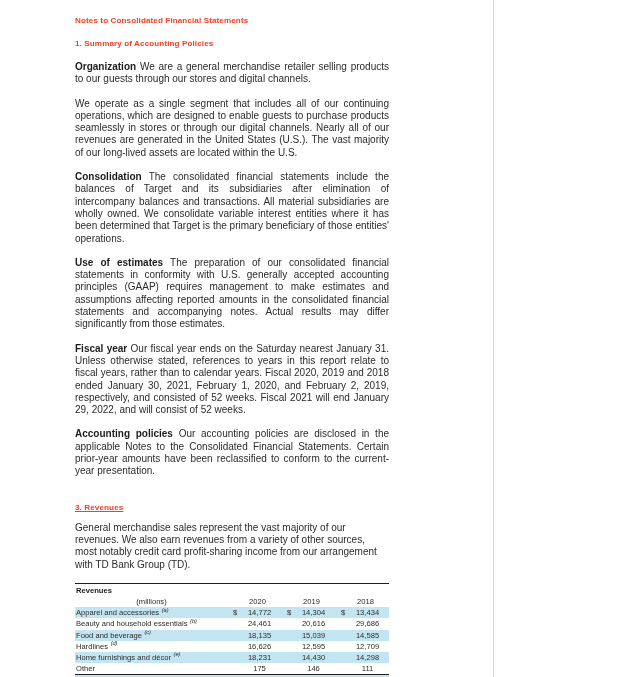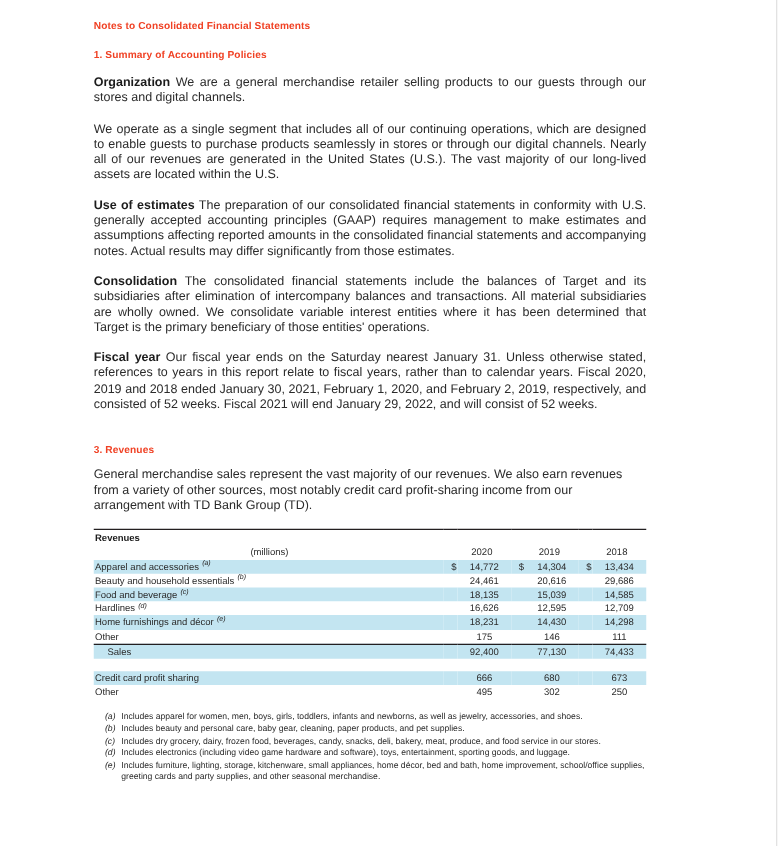--- a/index.html
+++ b/index.html
@@ -8,37 +8,37 @@
     background: #ffffff;
   }
   body {
     width: 622px; height: 677px;
     font-family: "Liberation Sans", sans-serif;
     color: #231f20;
     overflow: hidden;
   }
   .page {
     position: relative;
-    width: 622px; height: 677px;
+    width: 494px; height: 677px;
     background: #fff;
     border-right: 1px solid #d9d9d9;
   }
   .content {
     padding: 16px 104px 0 75px;
   }
   h1.note-title, h2.section-title {
     color: #f04124;
     font-size: 8.1px;
     font-weight: bold;
     margin: 0;
     letter-spacing: 0.1px;
   }
   h1.note-title { margin-bottom: 14px; }
   h2.section-title.first { margin-bottom: 13px; }
-  h2.section-title.revenues { margin-top: 25px; margin-bottom: 10px; }
+  h2.section-title.revenues { margin-top: 25px; margin-bottom: 10px; text-decoration: underline; }
 
   p.para {
     font-size: 10px;
     line-height: 12.3px;
     margin: 0 0 12px 0;
     text-align: justify;
     color: #2b2b2b;
   }
   p.para.ragged { text-align: left; }
   .lead-term {
@@ -126,34 +126,38 @@
       <p class="para">
         <span class="lead-term">Organization</span>
         <span>We are a general merchandise retailer selling products to our guests through our stores and digital channels.</span>
       </p>
 
       <p class="para gap-after">
         <span>We operate as a single segment that includes all of our continuing operations, which are designed to enable guests to purchase products seamlessly in stores or through our digital channels. Nearly all of our revenues are generated in the United States (U.S.). The vast majority of our long-lived assets are located within the U.S.</span>
       </p>
 
       <p class="para">
+        <span class="lead-term">Consolidation</span>
+        <span>The consolidated financial statements include the balances of Target and its subsidiaries after elimination of intercompany balances and transactions. All material subsidiaries are wholly owned. We consolidate variable interest entities where it has been determined that Target is the primary beneficiary of those entities' operations.</span>
+      </p>
+
+      <p class="para">
         <span class="lead-term">Use of estimates</span>
         <span>The preparation of our consolidated financial statements in conformity with U.S. generally accepted accounting principles (GAAP) requires management to make estimates and assumptions affecting reported amounts in the consolidated financial statements and accompanying notes. Actual results may differ significantly from those estimates.</span>
       </p>
 
       <p class="para">
-        <span class="lead-term">Consolidation</span>
-        <span>The consolidated financial statements include the balances of Target and its subsidiaries after elimination of intercompany balances and transactions. All material subsidiaries are wholly owned. We consolidate variable interest entities where it has been determined that Target is the primary beneficiary of those entities' operations.</span>
-      </p>
-
-      <p class="para">
         <span class="lead-term">Fiscal year</span>
         <span>Our fiscal year ends on the Saturday nearest January 31. Unless otherwise stated, references to years in this report relate to fiscal years, rather than to calendar years. Fiscal 2020, 2019 and 2018 ended January 30, 2021, February 1, 2020, and February 2, 2019, respectively, and consisted of 52 weeks. Fiscal 2021 will end January 29, 2022, and will consist of 52 weeks.</span>
       </p>
 
+      <p class="para">
+        <span class="lead-term">Accounting policies</span>
+        <span>Our accounting policies are disclosed in the applicable Notes to the Consolidated Financial Statements. Certain prior-year amounts have been reclassified to conform to the current-year presentation.</span>
+      </p>
     </div>
 
     <h2 class="section-title revenues">3. Revenues</h2>
 
     <p class="para ragged">
       <span>General merchandise sales represent the vast majority of our revenues. We also earn revenues from a variety of other sources, most notably credit card profit-sharing income from our arrangement with TD Bank Group (TD).</span>
     </p>
 
     <div class="rev-table-wrap">
       <table class="rev">

